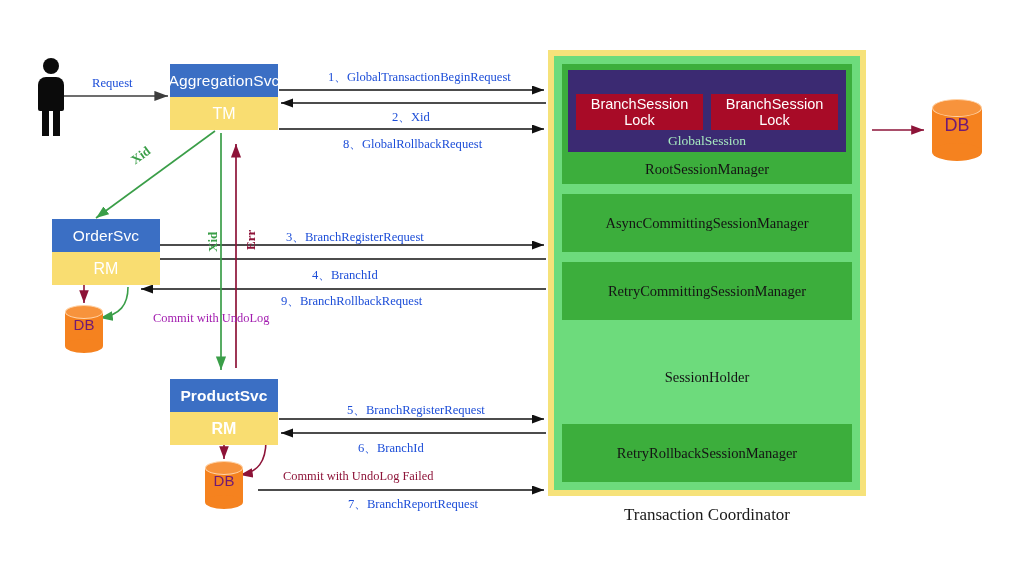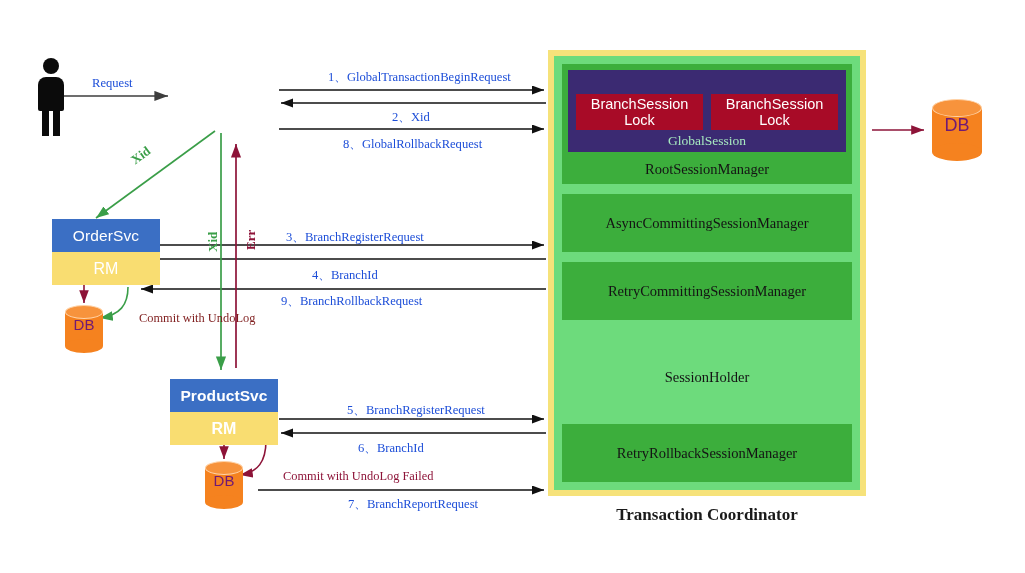--- a/index.html
+++ b/index.html
@@ -35,21 +35,21 @@
   .bs{flex:1;background:#a80b27;color:#ffffff;
       font-family:"Liberation Sans","DejaVu Sans",sans-serif;
       font-size:14.5px;line-height:1.12;display:flex;align-items:center;
       justify-content:center;text-align:center;margin-top:16px;}
   #gs-label{position:absolute;left:0;right:0;bottom:3px;text-align:center;
             color:#a7e9c0;font-size:13.5px;}
   #root-label{position:relative;z-index:2;width:100%;text-align:center;
               padding-bottom:6px;}
   .gap{height:10px;flex:0 0 10px;}
   #tc-caption{position:absolute;left:548px;top:505px;width:318px;text-align:center;
-              font-size:17px;color:#1a1a1a;font-weight:bold;}
+              font-size:17px;color:#1a1a1a;}
 
   
   .db{position:absolute;width:38px;height:48px;}
   .db .body{position:absolute;left:0;top:7px;width:38px;height:34px;background:#f5821f;}
   .db .top{position:absolute;left:0;top:0;width:38px;height:14px;border-radius:50%;
            background:#f7933c;border:1px solid #ffd2a6;box-sizing:border-box;}
   .db .bot{position:absolute;left:0;bottom:0;width:38px;height:14px;border-radius:50%;
            background:#f5821f;}
   .db .txt{position:absolute;left:0;top:11px;width:38px;text-align:center;color:#701a75;
            font-family:"Liberation Sans","DejaVu Sans",sans-serif;font-size:15px;}
@@ -131,20 +131,24 @@
 
   <div class="abs" style="left:32px;top:58px;width:36px;height:78px;">
     <div class="abs" style="left:11px;top:0;width:16px;height:16px;border-radius:50%;background:#0b0b0b;"></div>
     <div class="abs" style="left:6px;top:19px;width:26px;height:34px;background:#0b0b0b;
                 border-radius:8px 8px 2px 2px;"></div>
     <div class="abs" style="left:10px;top:50px;width:7px;height:28px;background:#0b0b0b;"></div>
     <div class="abs" style="left:21px;top:50px;width:7px;height:28px;background:#0b0b0b;"></div>
   </div>
   <div class="msg" style="left:92px;top:76px;">Request</div>
 
+  <div class="svc" style="left:170px;top:64px;">
+    <div class="hdr">AggregationSvc</div>
+    <div class="role">TM</div>
+  </div>
 
   <div class="svc" style="left:46px;top:219px;margin-left:6px;">
     <div class="hdr">OrderSvc</div>
     <div class="role">RM</div>
   </div>
 
   <div class="svc" style="left:170px;top:379px;font-weight:bold;">
     <div class="hdr">ProductSvc</div>
     <div class="role">RM</div>
   </div>
@@ -223,17 +227,17 @@
   <div class="msg" style="left:347px;top:402px;">5、BranchRegisterRequest</div>
   <div class="msg" style="left:358px;top:440px;">6、BranchId</div>
   <div class="msg" style="left:348px;top:496px;">7、BranchReportRequest</div>
 
   <div class="vlab" style="left:128px;top:155px;color:#3a9e48;transform:rotate(-36deg);font-weight:bold;">Xid</div>
 
   <div class="vlab" style="left:205px;top:252px;color:#3a9e48;transform:rotate(-90deg);font-weight:bold;">Xid</div>
 
   <div class="vlab" style="left:243px;top:250px;color:#8d1338;transform:rotate(-90deg);font-weight:bold;">Err</div>
 
-  <div class="flow-lab" style="left:139px;top:311px;color:#7f1d1d;">Commit with UndoLog</div>
+  <div class="flow-lab" style="left:153px;top:311px;color:#a21caf;">Commit with UndoLog</div>
 
   <div class="flow-lab" style="left:283px;top:469px;color:#8d1338;">Commit with UndoLog Failed</div>
 
 </div>
 
 </body></html>

